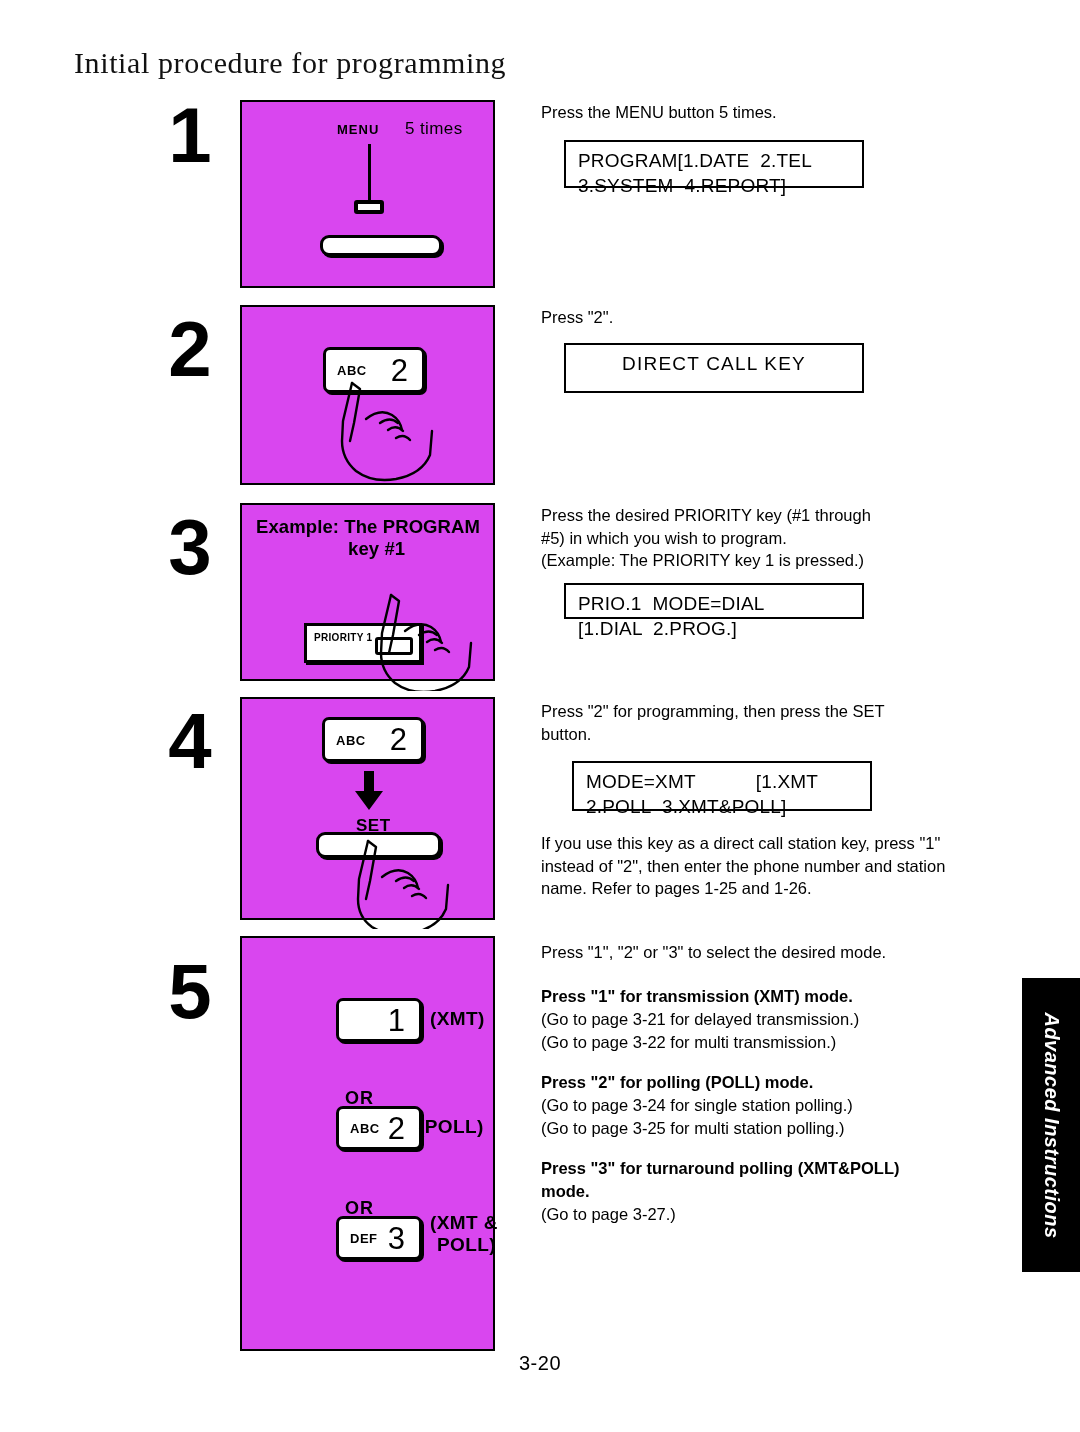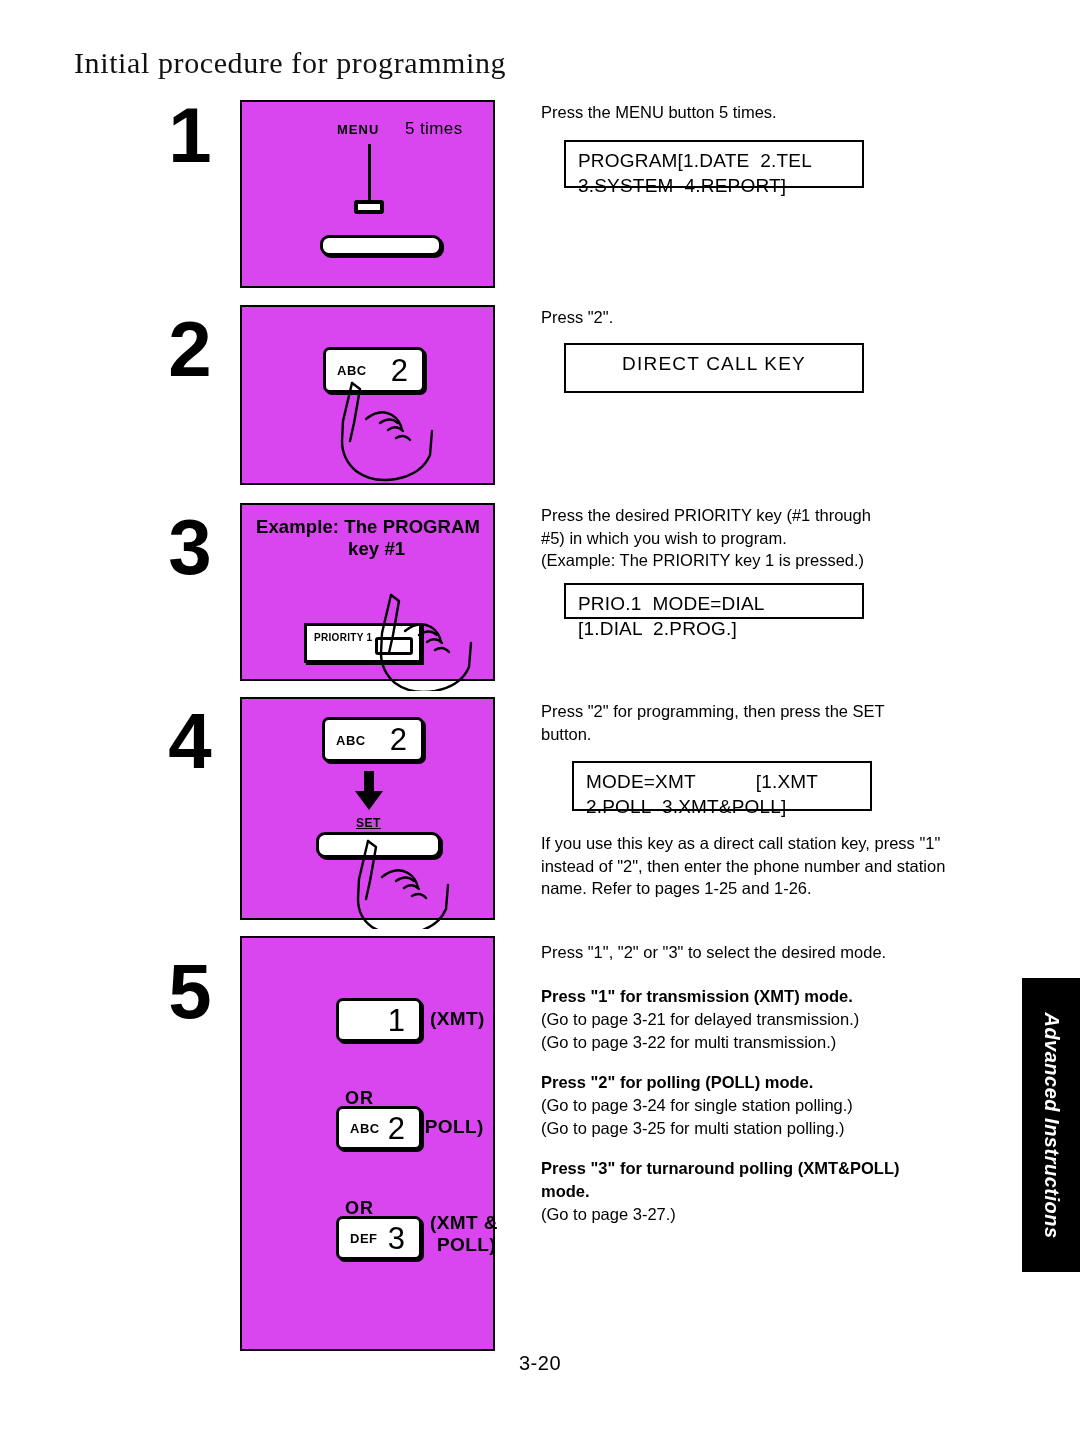--- a/index.html
+++ b/index.html
@@ -79,21 +79,21 @@
     border:4px solid #000;border-radius:3px;background:#fff;
   }
   .leader{position:absolute;background:#000;width:2.5px;}
   .caption{
     position:absolute;font-size:15px;letter-spacing:.4px;
     white-space:nowrap;
   }
   .caption.small-label{font-size:13px;font-weight:600;letter-spacing:1px;}
   .caption.or{font-size:18px;font-weight:700;letter-spacing:1px;margin-top:24px;}
   .caption.paren{font-size:19px;font-weight:700;line-height:1.12;}
-  .caption.settxt{font-size:12px;font-weight:700;letter-spacing:.5px;text-decoration:underline;}
+  .caption.settxt{font-size:17px;font-weight:700;letter-spacing:.5px;text-decoration:underline;}
 
   .ex-head{
     position:absolute;font-size:18.5px;font-weight:700;
     line-height:1.25;letter-spacing:.1px;
   }
 
   
   .prio-box{
     position:absolute;box-sizing:border-box;
     border:3px solid #000;background:#fff;box-shadow:2px 2px 0 #000;

